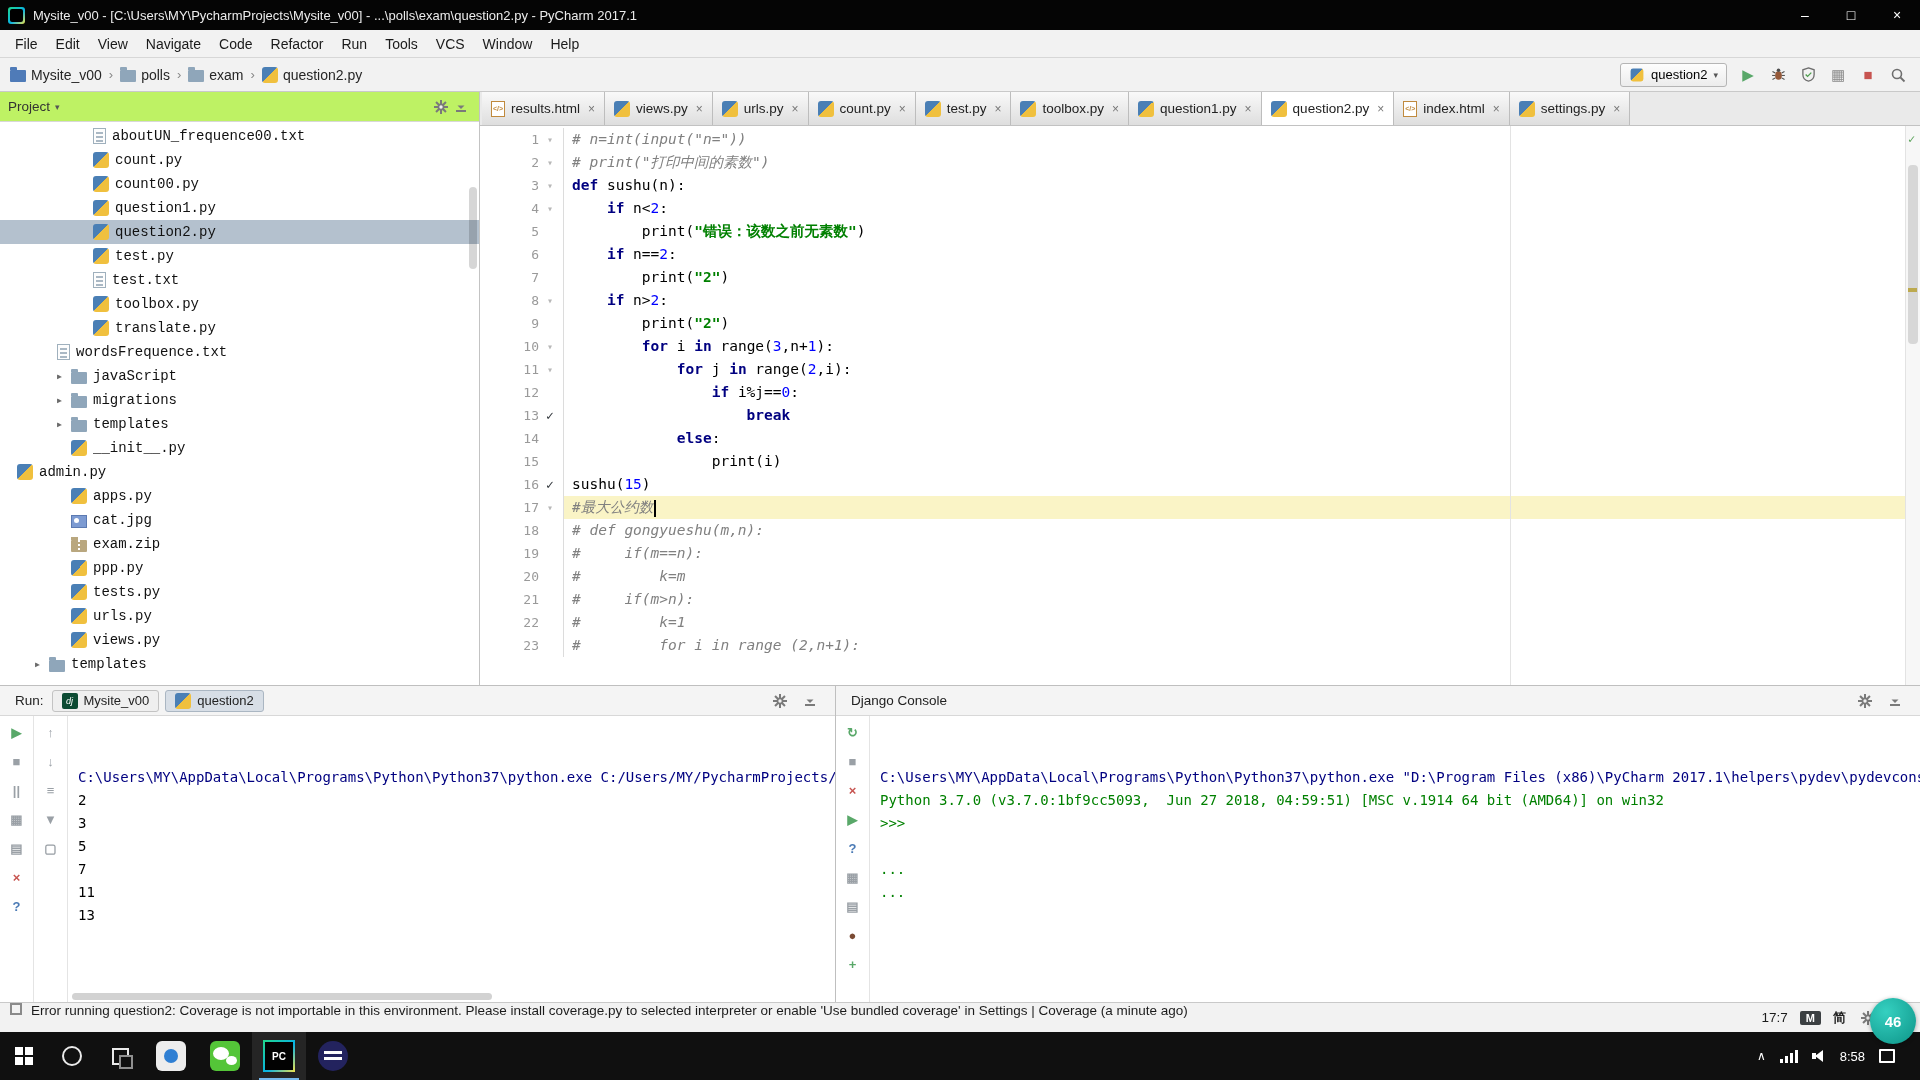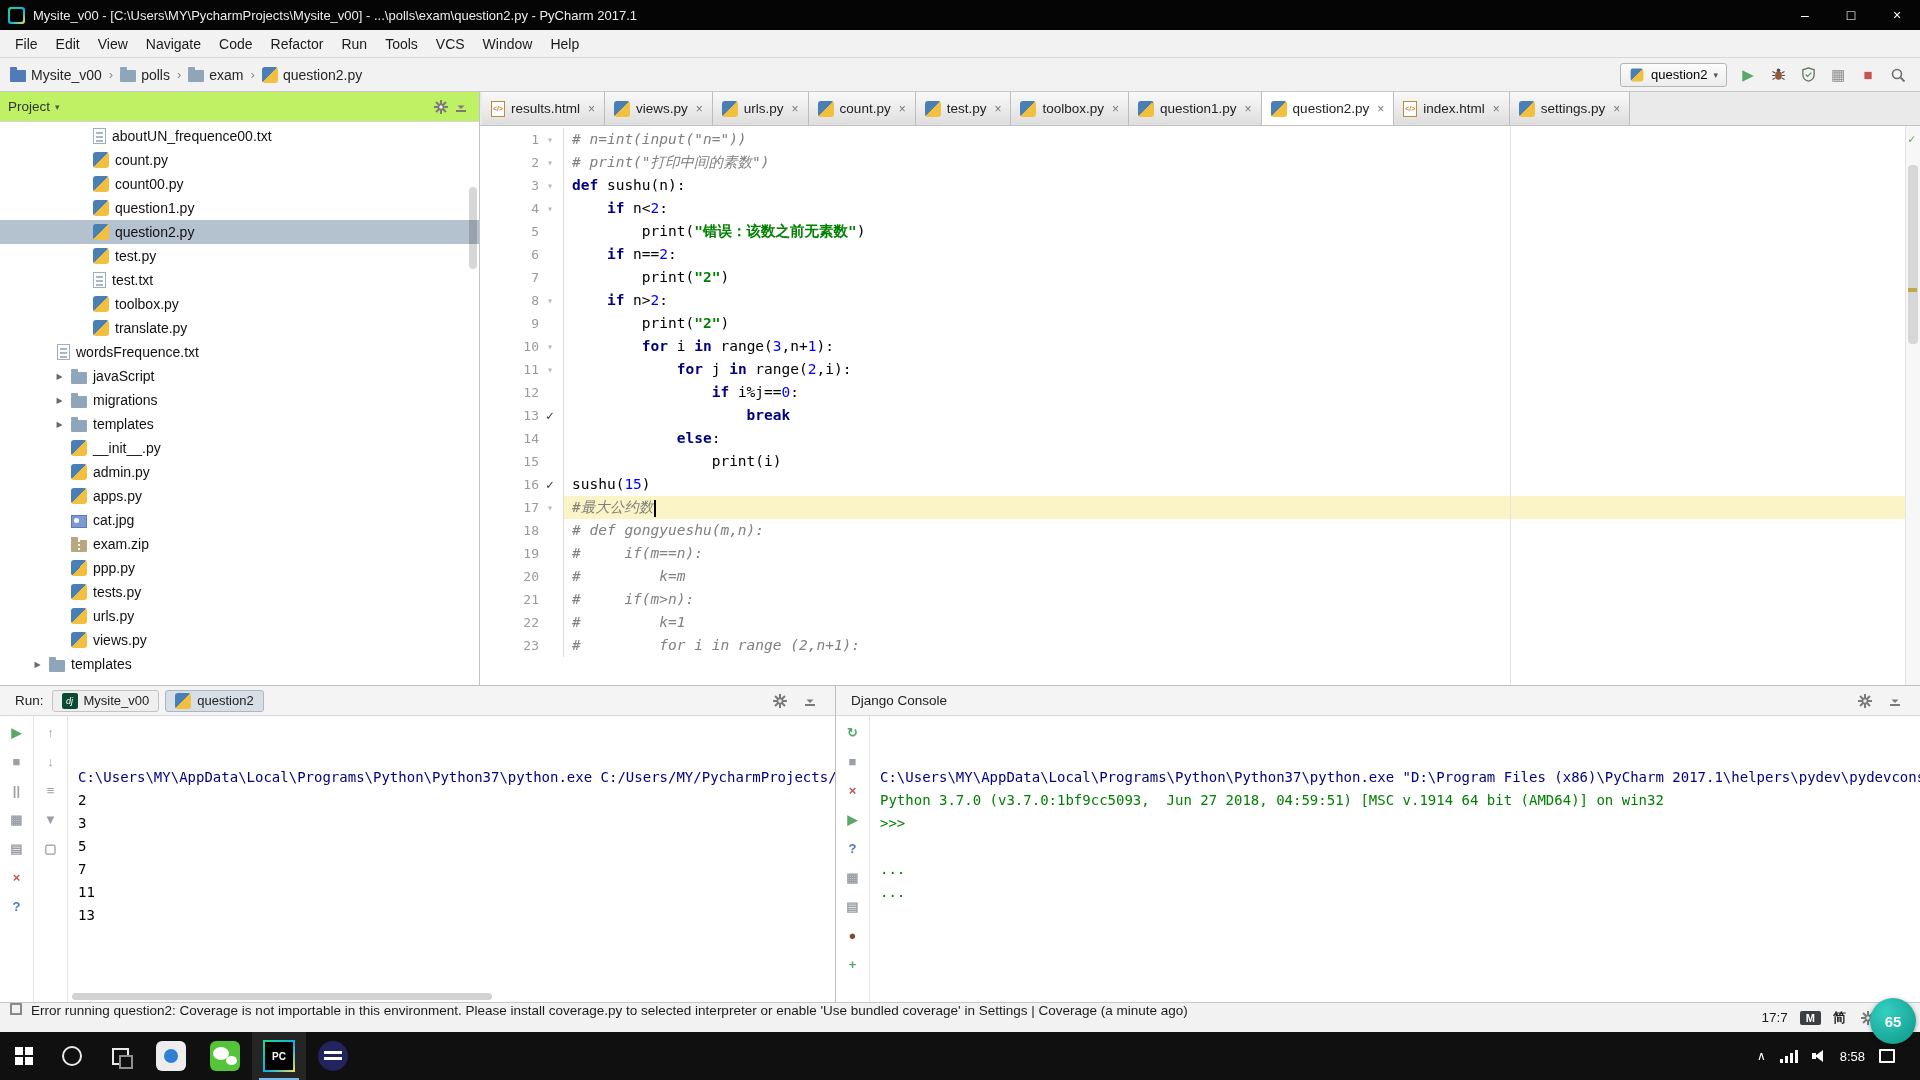--- a/index.html
+++ b/index.html
@@ -45,21 +45,21 @@
 .ic-html::before{content:"</>";position:absolute;inset:0;color:#c08a3e;font-size:7px;display:flex;align-items:center;justify-content:center;font-weight:bold;}
 .ic-dj{width:16px;height:16px;background:#0c4b33;border-radius:2px;position:relative;}
 .ic-dj::before{content:"dj";position:absolute;inset:0;color:#fff;font-size:9px;font-style:italic;display:flex;align-items:center;justify-content:center;}
 
 
 .main{flex:0 0 593px;display:flex;min-height:0;}
 .project-panel{width:480px;flex:0 0 480px;border-right:1px solid #c3c3c3;display:flex;flex-direction:column;background:#fff;position:relative;}
 .panel-top{height:30px;background:#bef264;border-bottom:1px solid #d8d8d8;display:flex;align-items:center;padding:0 8px;font-size:13.5px;color:#333;flex:0 0 30px;}
 .panel-top .spacer{flex:1;}
 .phi{width:20px;height:20px;display:flex;align-items:center;justify-content:center;}
-.tree{flex:1;overflow:hidden;font-size:14px;color:#111;background:#fff;padding-top:2px;}
+.tree{flex:1;overflow:hidden;font-size:14px;color:#111;background:#fff;padding-top:2px;font-family:Liberation Mono, monospace;}
 .trow{height:24px;display:flex;align-items:center;gap:6px;white-space:nowrap;}
 .trow.sel{background:#b4c1ce;}
 .tarrow{width:11px;font-size:8px;color:#6a6a6a;text-align:center;flex:0 0 11px;}
 .proj-scroll{position:absolute;right:2px;top:95px;width:8px;height:82px;background:rgba(0,0,0,.16);border-radius:4px;}
 
 
 .editor-wrap{flex:1;display:flex;flex-direction:column;min-width:0;}
 .tabstrip{height:34px;background:#eaeaea;border-bottom:1px solid #c2c2c2;display:flex;align-items:stretch;padding-left:2px;flex:0 0 34px;overflow:hidden;}
 .etab{display:flex;align-items:center;gap:6px;padding:0 9px;font-size:13.5px;background:linear-gradient(#f9f9f9,#dedede);border-right:1px solid #bdbdbd;color:#222;white-space:nowrap;}
 .etab.active{background:#fff;}
@@ -326,21 +326,21 @@
           <div class="trow" style="padding-left: 54px;">
             <span class="tarrow">▶</span>
             <span class="ic ic-folder"></span>
             <span>templates</span>
           </div>
           <div class="trow" style="padding-left: 54px;">
             <span class="tarrow"></span>
             <span class="ic ic-py"></span>
             <span>__init__.py</span>
           </div>
-          <div class="trow" style="padding-left: 54px;">
+          <div class="trow" style="">
             <span class="tarrow"></span>
             <span class="ic ic-py"></span>
             <span>admin.py</span>
           </div>
           <div class="trow" style="padding-left: 54px;">
             <span class="tarrow"></span>
             <span class="ic ic-py"></span>
             <span>apps.py</span>
           </div>
           <div class="trow" style="padding-left: 54px;">
@@ -775,14 +775,14 @@
           <span style="height:10px"></span>
           <span style="height:13px"></span>
         </span>
       <span class="tray-vol"></span>
       <span class="tray-time">8:58</span>
       <span class="tray-notif"></span>
       <span class="show-desktop"></span>
     </div>
   </div>
 
-  <div class="float-badge">65</div>
+  <div class="float-badge">46</div>
 </div>
 
 </body></html>

